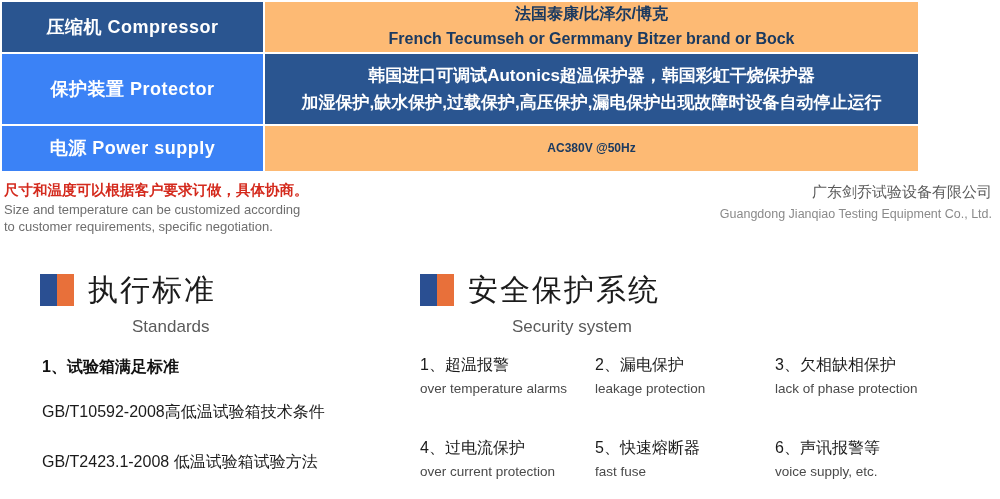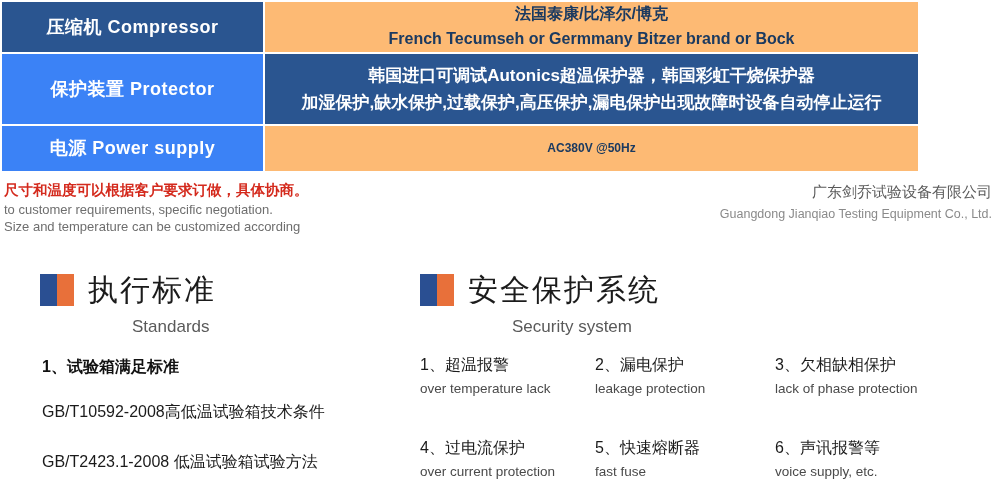--- a/index.html
+++ b/index.html
@@ -185,22 +185,22 @@
   <tr>
     <td class="label-cell gray">电源 Power supply</td>
     <td class="value-cell ac">AC380V @50Hz</td>
   </tr>
 </tbody>
   </table>
 
 <div class="notes-row">
   <div class="note-left">
     <p class="note-cn">尺寸和温度可以根据客户要求订做，具体协商。</p>
+    <p class="note-en">Size and temperature can be customized according</p>
     <p class="note-en">to customer requirements, specific negotiation.</p>
-    <p class="note-en">Size and temperature can be customized according</p>
   </div>
   <div class="note-right">
     <p class="company-cn">广东剑乔试验设备有限公司</p>
     <p class="company-en">Guangdong Jianqiao Testing Equipment Co., Ltd.</p>
   </div>
 </div>
 
 <div class="sections">
 
   <div class="col-left">
@@ -227,21 +227,21 @@
         <span class="f-blue"></span>
           <span class="f-orange"></span>
       </span>
       <span class="sec-title-cn">安全保护系统</span>
     </div>
     <div class="sec-title-en right-en">Security system</div>
 
     <div class="sec-grid">
       <div>
         <p class="sec-item-cn">1、超温报警</p>
-        <p class="sec-item-en">over temperature lack</p>
+        <p class="sec-item-en">over temperature alarms</p>
       </div>
       <div>
         <p class="sec-item-cn">2、漏电保护</p>
         <p class="sec-item-en">leakage protection</p>
       </div>
       <div>
         <p class="sec-item-cn">3、欠相缺相保护</p>
         <p class="sec-item-en">lack of phase protection</p>
       </div>
       <div>

